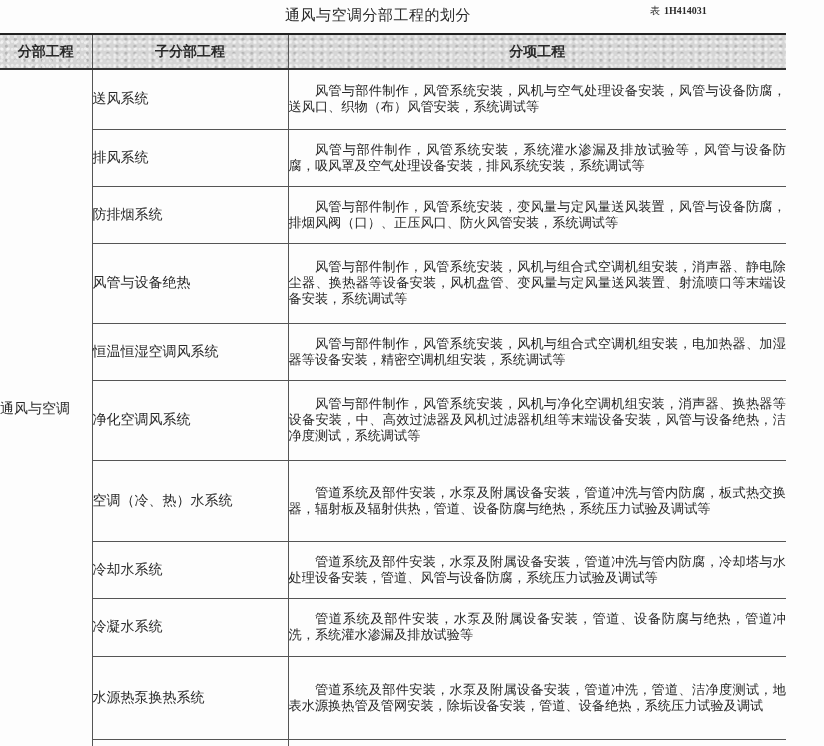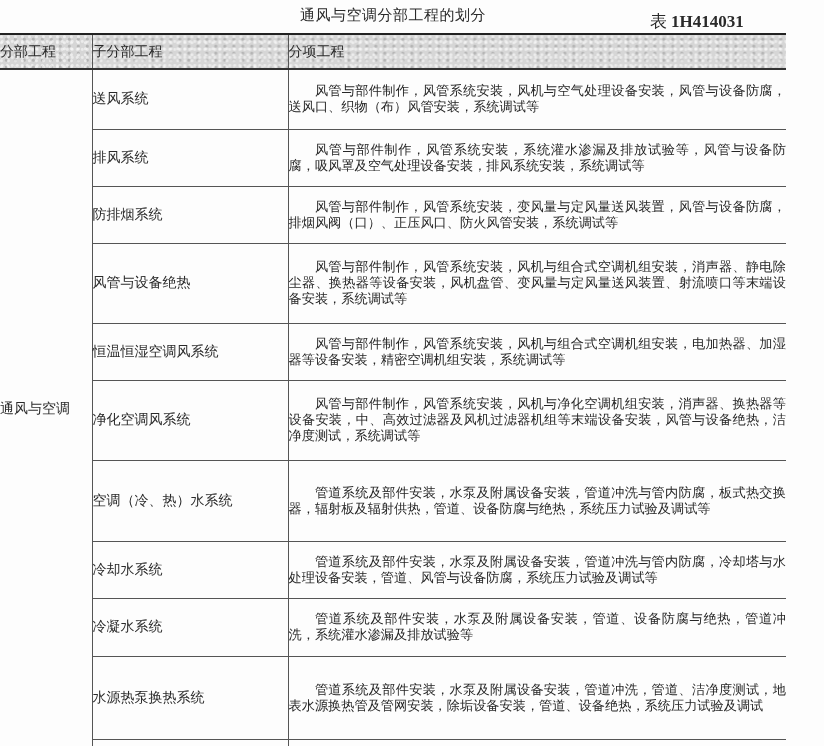--- a/index.html
+++ b/index.html
@@ -21,27 +21,26 @@
       width: 824px; height: 746px;
       background: #fdfdfd;
     }
     .doc-title {
       position: absolute;
       top: 6px;
       left: 285px;
       font-size: 15px;
       letter-spacing: 0.5px;
       color: #2a2a2a;
-      margin-left: 15px;
     }
     .table-number {
       position: absolute;
-      top: 10px;
+      top: 4px;
       left: 650px;
-      font-size: 17px;
+      font-size: 10px;
       color: #2a2a2a;
     }
     .table-number .code {
       font-family: "Liberation Serif", "DejaVu Serif", serif;
       font-weight: bold;
       margin-left: 4px;
     }
     table.division {
       position: absolute;
       top: 33px;
@@ -52,23 +51,23 @@
     }
     table.division th, table.division td {
       border: 1px solid #555;
       padding: 0;
       vertical-align: middle;
     }
     table.division thead tr {
       height: 35px;
     }
     table.division thead th {
-      font-weight: normal;
+      font-weight: bold;
       font-size: 14px;
-      text-align: left;
+      text-align: center;
       color: #2a2a2a;
       background-color: #d6d6d6;
       background-image:
         radial-gradient(circle at 20% 30%, rgba(255,255,255,0.55) 0 1px, transparent 2px),
         radial-gradient(circle at 70% 60%, rgba(120,120,120,0.35) 0 1px, transparent 2px),
         radial-gradient(circle at 45% 80%, rgba(255,255,255,0.5) 0 1px, transparent 2px);
       background-size: 7px 6px, 9px 7px, 5px 8px;
       border-top: 2px solid #222;
       border-bottom: 2px solid #333;
     }

